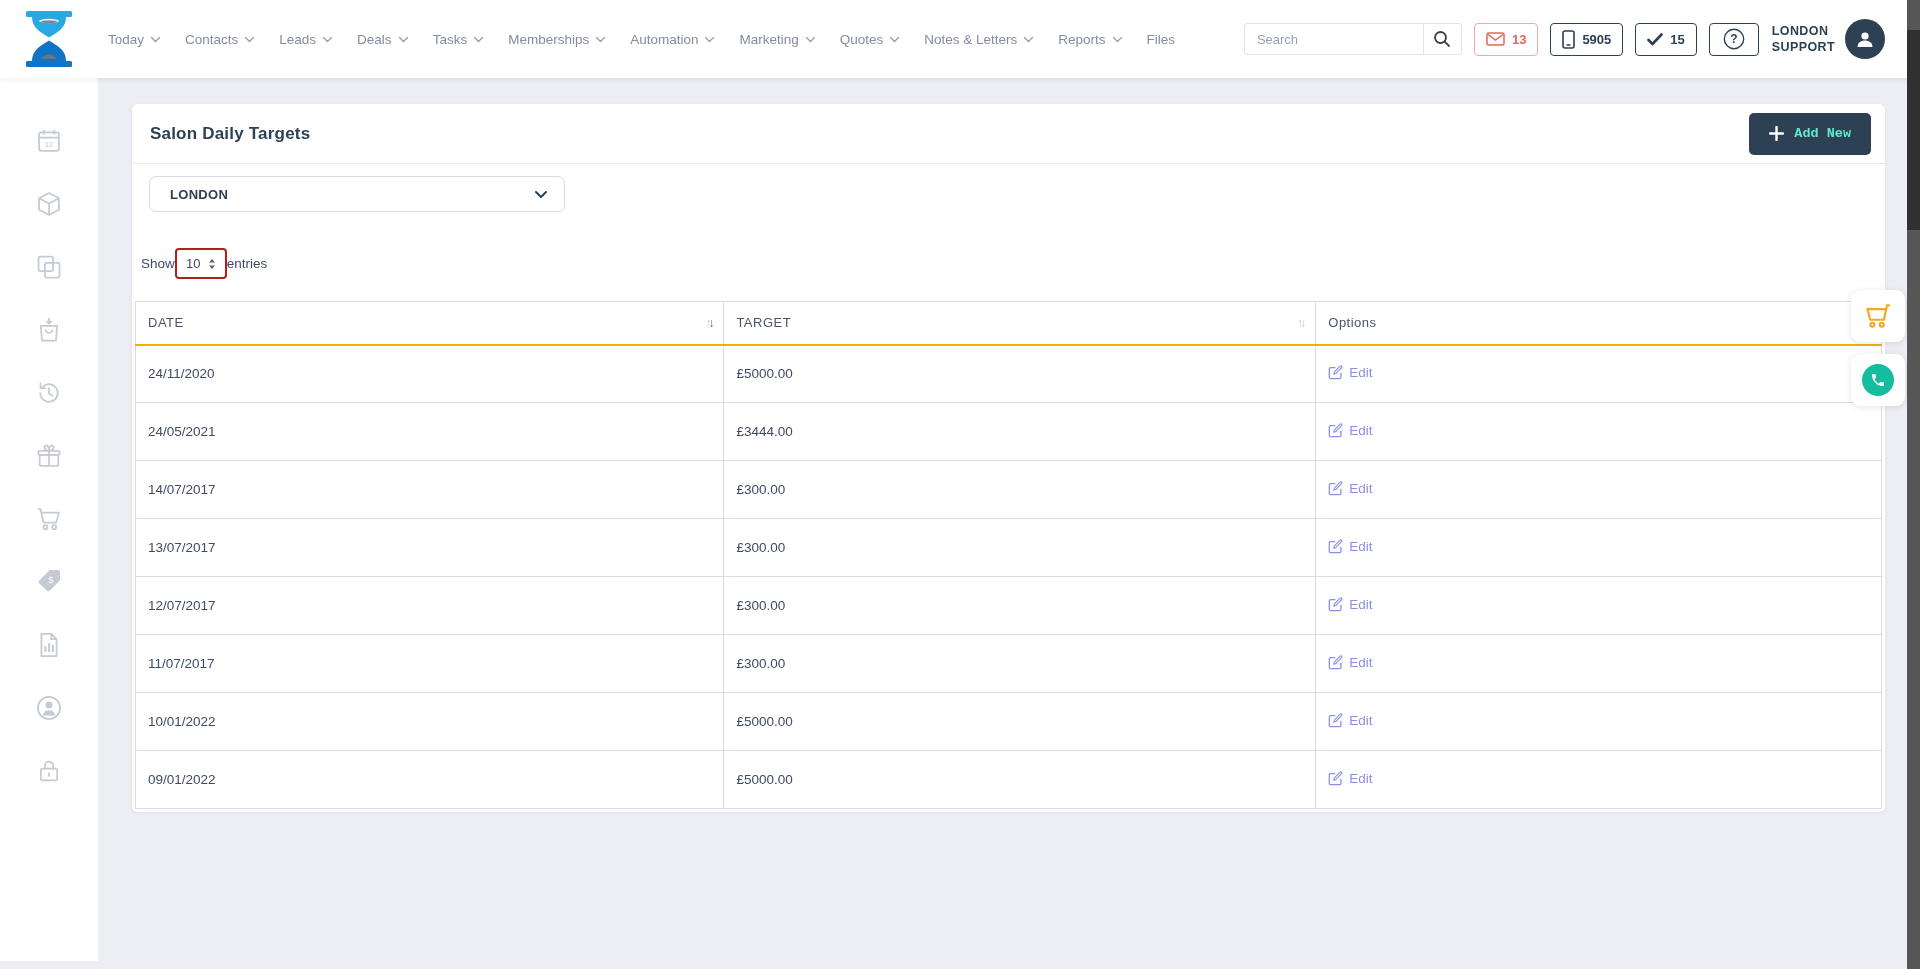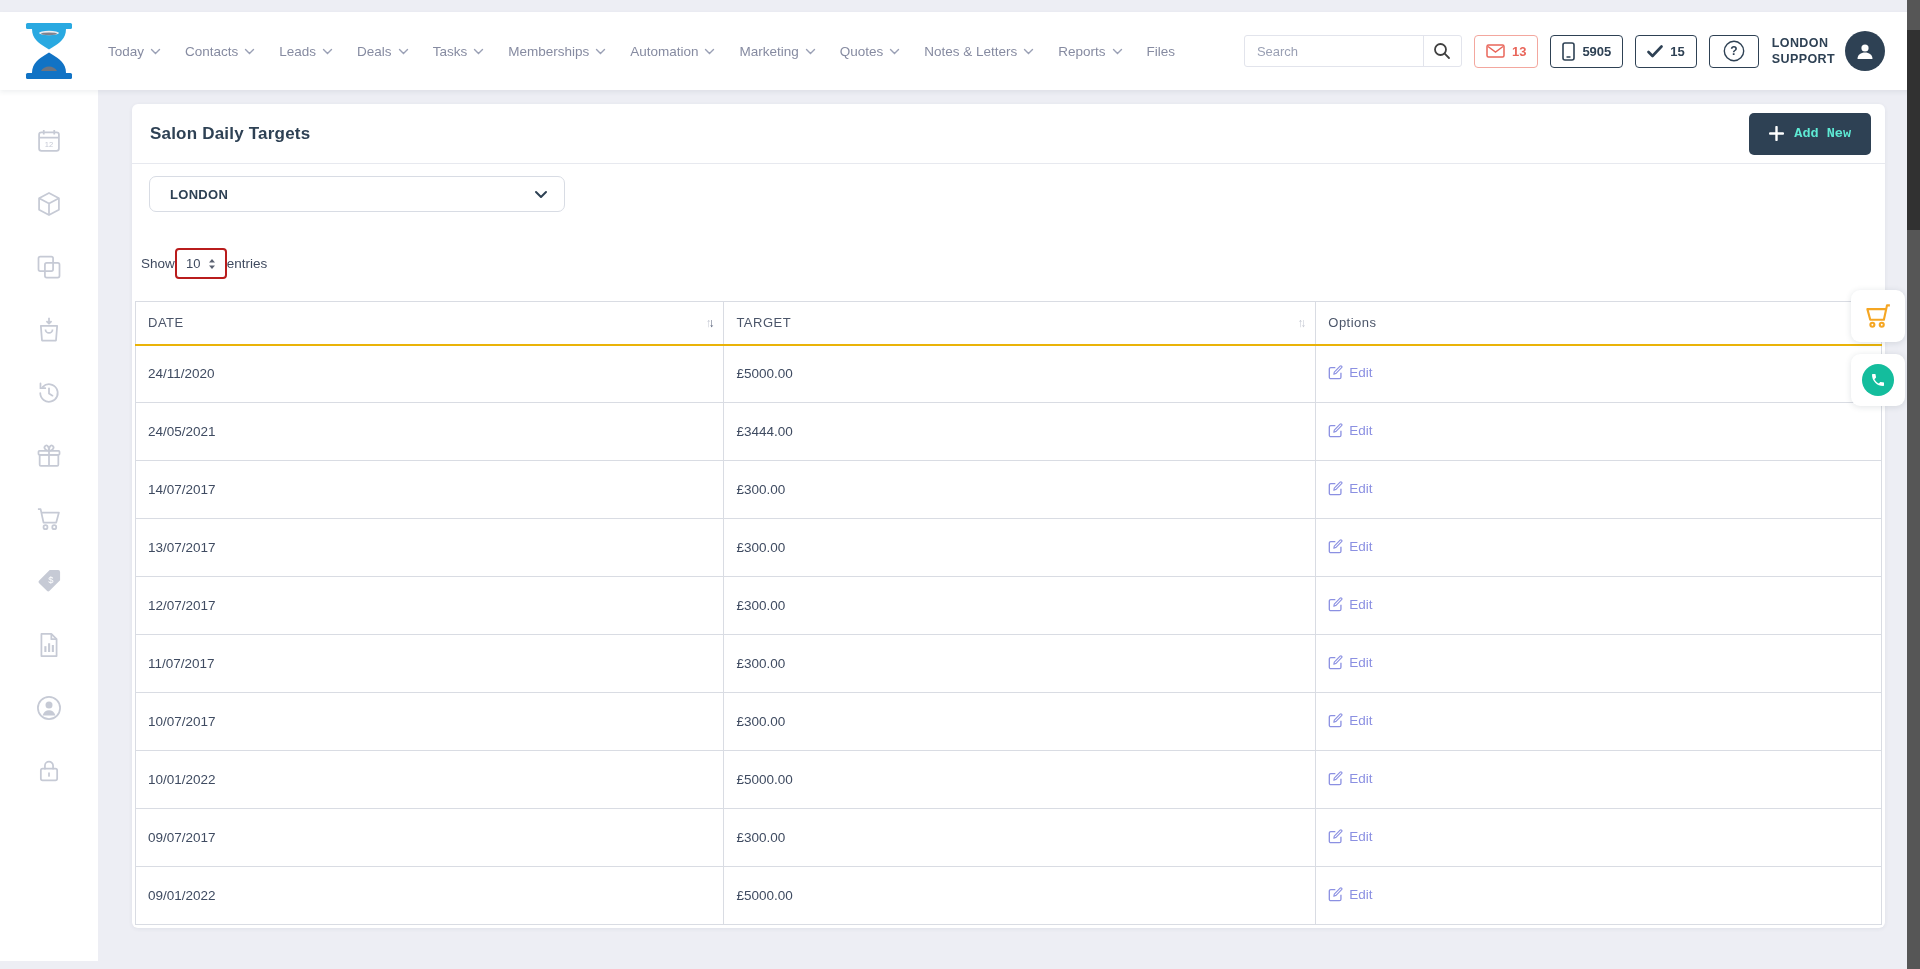--- a/index.html
+++ b/index.html
@@ -4,21 +4,21 @@
 <style>
   * { margin:0; padding:0; box-sizing:border-box; }
   html,body { width:1920px; height:969px; overflow:hidden; }
   body {
     font-family:"Liberation Sans", sans-serif;
     background:#edeef4;
     position:relative;
   }
   
   .topbar {
-    position:fixed; top:12px; left:0; right:0; height:78px;
+    position:fixed; top:0; left:0; right:0; height:78px;
     background:#fff; display:flex; align-items:center;
     padding:0 35px 0 0; z-index:20;
     box-shadow:0 2px 5px rgba(44,62,80,.08);
   }
   .logo { width:98px; display:flex; justify-content:center; align-items:center; cursor:pointer; }
   .nav { display:flex; gap:24px; margin-left:10px; align-items:center; white-space:nowrap; }
   .nav-item { display:flex; gap:6px; align-items:center; color:#868ba1; font-size:13.5px; cursor:pointer; }
   .search { margin-left:auto; width:218px; height:32px; border:1px solid #e2e4ec; border-radius:3px; display:flex; background:#fff; flex-shrink:0; }
   .search input { border:0; outline:0; flex:1; min-width:0; padding:0 12px; font-size:13px; color:#55596b; background:transparent; font-family:inherit; }
   .search input::placeholder { color:#9aa0b4; }
@@ -418,44 +418,22 @@
             <td>£300.00</td>
             <td><a class="edit">
                   <svg width="15" height="15" viewBox="0 0 16 16">
                     <path d="M13.8 8.2V13a1.6 1.6 0 0 1-1.6 1.6H3A1.6 1.6 0 0 1 1.4 13V4.4A1.6 1.6 0 0 1 3 2.8h4.8" fill="none" stroke="currentColor" stroke-width="1.4"></path>
                     <path d="M6.2 9.9l.5-2.4L12.9 1.3a1.1 1.1 0 0 1 1.6 1.6L8.3 9.1l-2.1.8z" fill="none" stroke="currentColor" stroke-width="1.2" stroke-linejoin="round"></path>
                   </svg>
                   <span>Edit</span>
                 </a></td>
           </tr>
           <tr>
-            <td>10/07/2017</td>
-            <td>£300.00</td>
-            <td><a class="edit">
-                  <svg width="15" height="15" viewBox="0 0 16 16">
-                    <path d="M13.8 8.2V13a1.6 1.6 0 0 1-1.6 1.6H3A1.6 1.6 0 0 1 1.4 13V4.4A1.6 1.6 0 0 1 3 2.8h4.8" fill="none" stroke="currentColor" stroke-width="1.4"></path>
-                    <path d="M6.2 9.9l.5-2.4L12.9 1.3a1.1 1.1 0 0 1 1.6 1.6L8.3 9.1l-2.1.8z" fill="none" stroke="currentColor" stroke-width="1.2" stroke-linejoin="round"></path>
-                  </svg>
-                  <span>Edit</span>
-                </a></td>
-          </tr>
-          <tr>
             <td>10/01/2022</td>
             <td>£5000.00</td>
-            <td><a class="edit">
-                  <svg width="15" height="15" viewBox="0 0 16 16">
-                    <path d="M13.8 8.2V13a1.6 1.6 0 0 1-1.6 1.6H3A1.6 1.6 0 0 1 1.4 13V4.4A1.6 1.6 0 0 1 3 2.8h4.8" fill="none" stroke="currentColor" stroke-width="1.4"></path>
-                    <path d="M6.2 9.9l.5-2.4L12.9 1.3a1.1 1.1 0 0 1 1.6 1.6L8.3 9.1l-2.1.8z" fill="none" stroke="currentColor" stroke-width="1.2" stroke-linejoin="round"></path>
-                  </svg>
-                  <span>Edit</span>
-                </a></td>
-          </tr>
-          <tr>
-            <td>09/07/2017</td>
-            <td>£300.00</td>
             <td><a class="edit">
                   <svg width="15" height="15" viewBox="0 0 16 16">
                     <path d="M13.8 8.2V13a1.6 1.6 0 0 1-1.6 1.6H3A1.6 1.6 0 0 1 1.4 13V4.4A1.6 1.6 0 0 1 3 2.8h4.8" fill="none" stroke="currentColor" stroke-width="1.4"></path>
                     <path d="M6.2 9.9l.5-2.4L12.9 1.3a1.1 1.1 0 0 1 1.6 1.6L8.3 9.1l-2.1.8z" fill="none" stroke="currentColor" stroke-width="1.2" stroke-linejoin="round"></path>
                   </svg>
                   <span>Edit</span>
                 </a></td>
           </tr>
           <tr>
             <td>09/01/2022</td>

